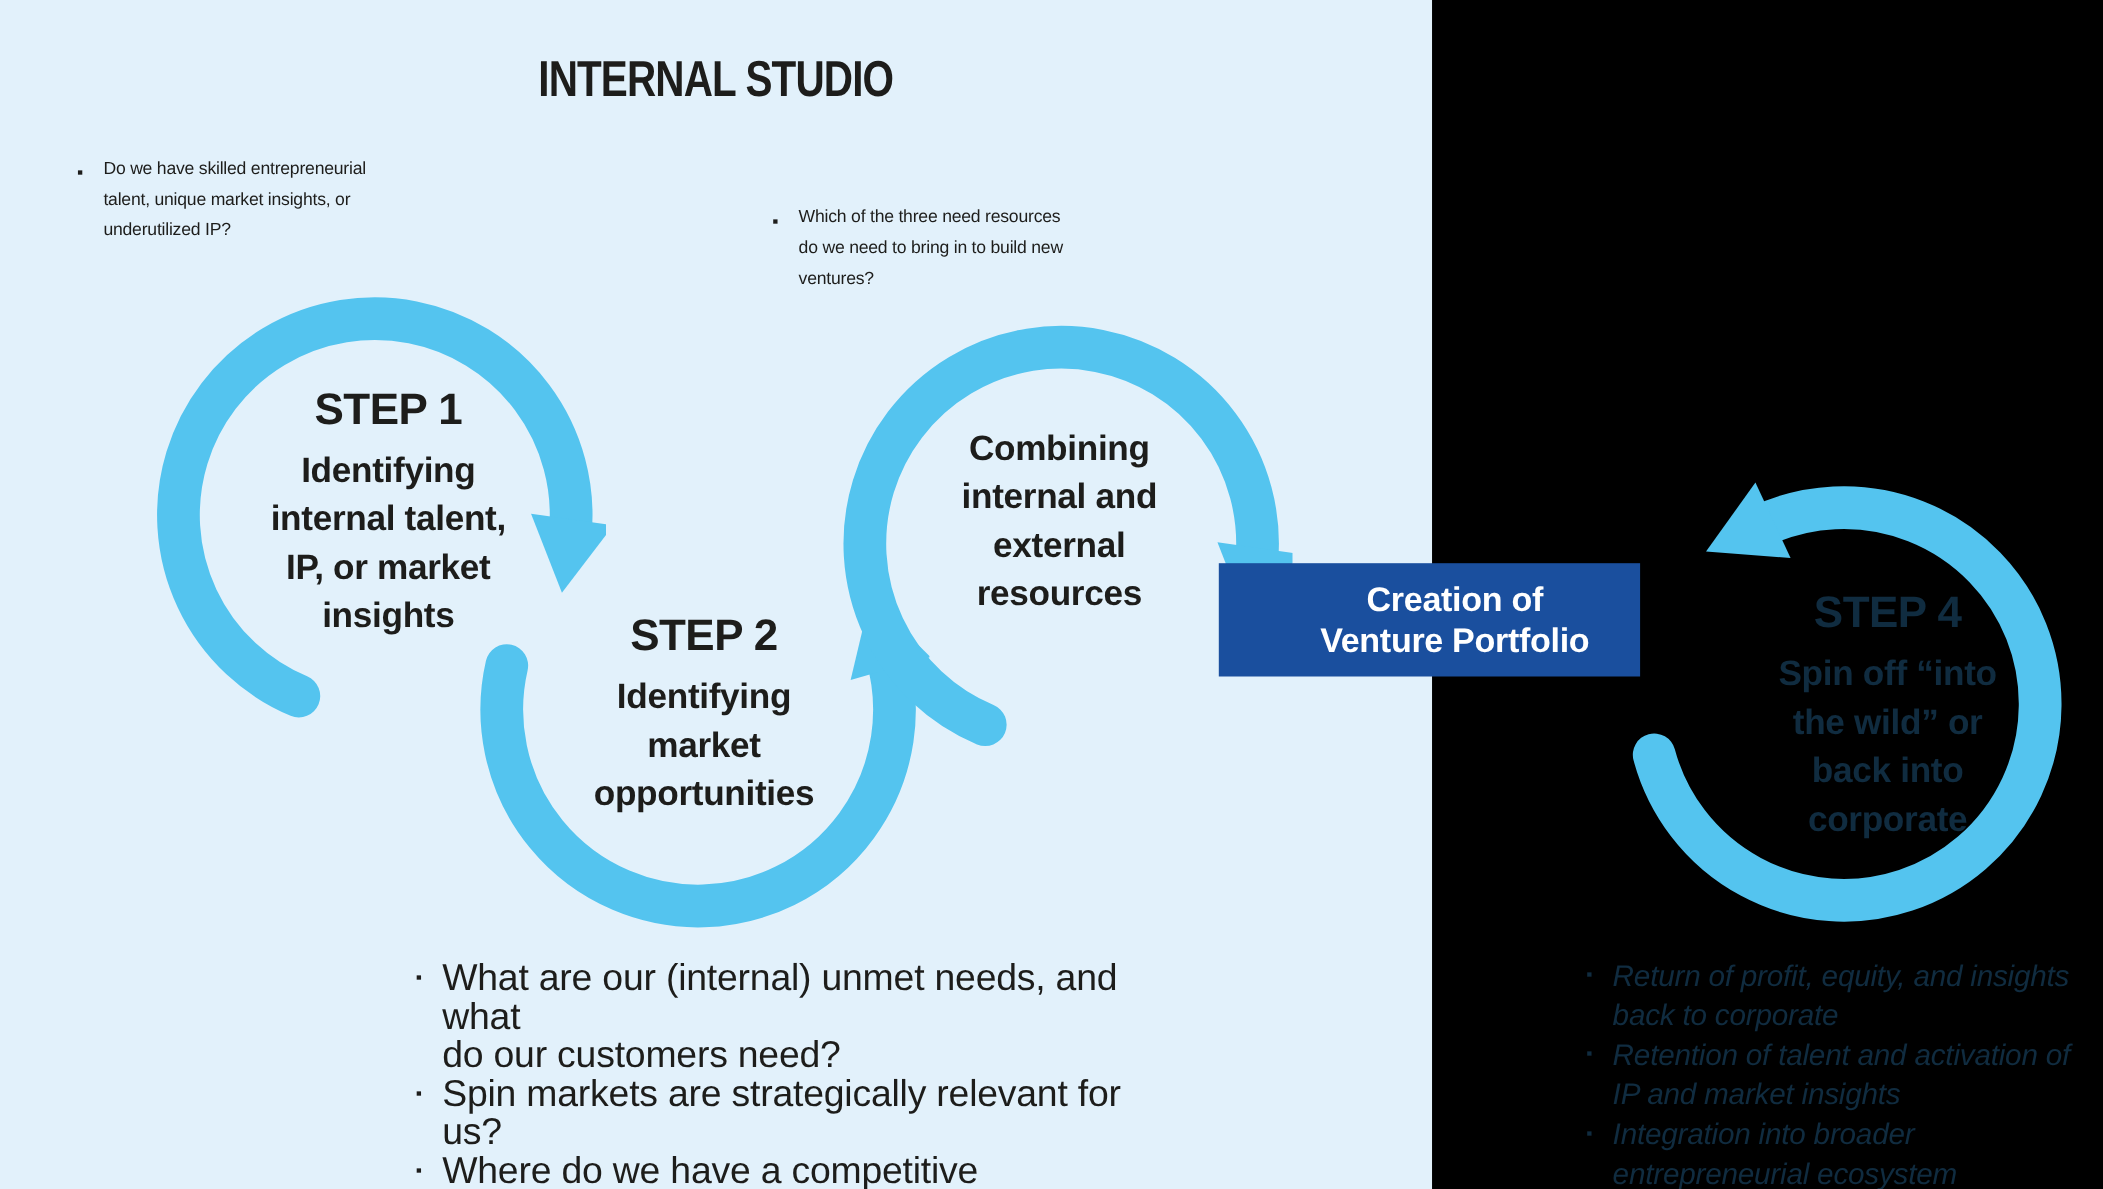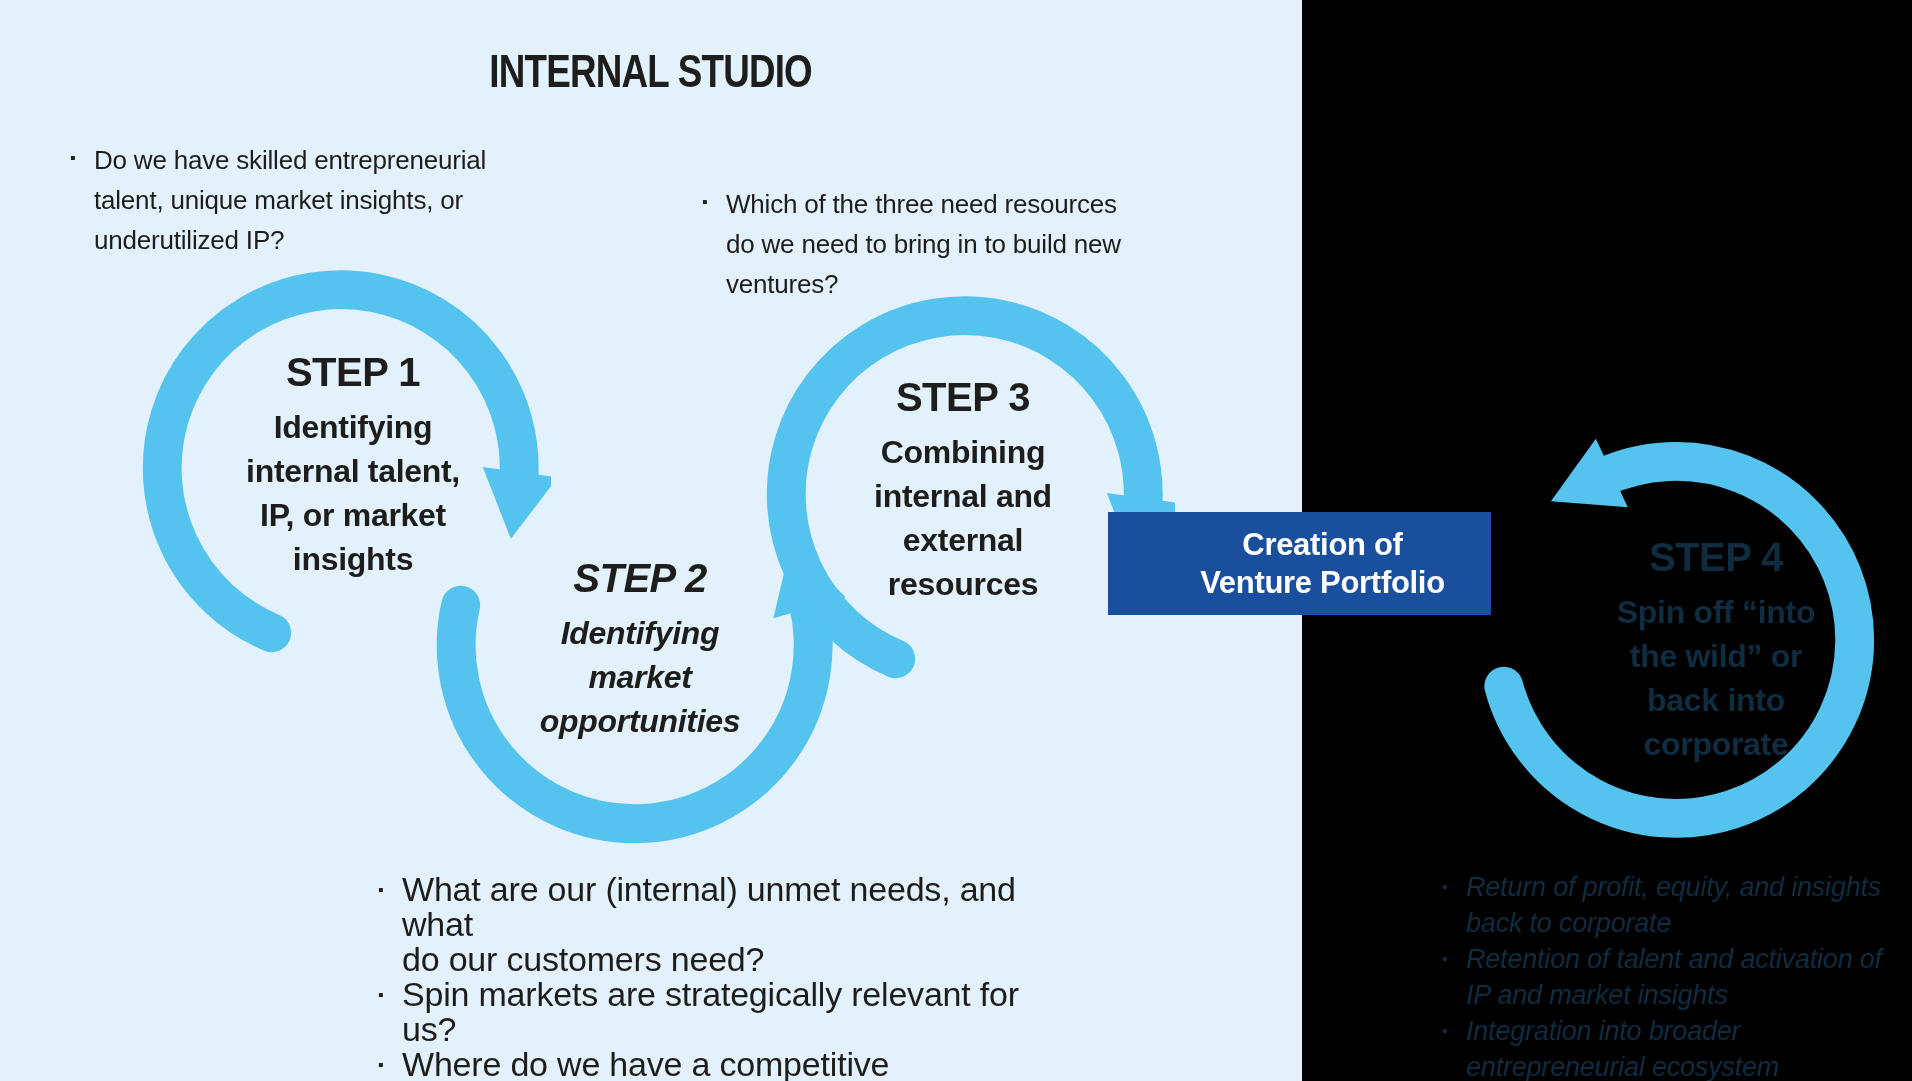--- a/index.html
+++ b/index.html
@@ -24,29 +24,29 @@
   .arc-svg{position:absolute;width:420px;height:420px;}
   .arc-svg path{fill:none;stroke:var(--arrow-blue,#54C4EF);stroke-width:37px;stroke-linecap:round;}
   .arc-svg polygon{fill:var(--arrow-blue,#54C4EF);}
   #arc-step-1{left:131px;top:259px;}
   #arc-step-2{left:425px;top:435px;}
   #arc-step-3{left:755px;top:285px;}
   #arc-step-4{left:1466px;top:430px;}
 
   .step-text{position:absolute;width:340px;text-align:center;color:var(--text-dark,#1d1d1b);}
   #text-step-1{left:183px;top:350px;}
-  #text-step-2{left:470px;top:556px;font-style:italic;}
+  #text-step-2{left:470px;top:556px;}
   #text-step-3{left:793px;top:375px;}
   #text-step-4{left:1546px;top:535px;color:var(--muted-navy,#102C40);}
   .step-label{font-size:40px;font-weight:800;letter-spacing:-0.5px;}
   .step-desc{font-size:32px;font-weight:700;line-height:44px;margin-top:10px;white-space:pre-line;letter-spacing:-0.3px;}
 
   .bullet{position:absolute;display:flex;align-items:flex-start;color:var(--text-dark,#1d1d1b);}
   .marker{width:24px;flex:0 0 24px;font-size:16px;line-height:36px;}
-  .btext{font-size:26px;line-height:40px;white-space:pre-line;letter-spacing:-0.2px;}
+  .btext{font-size:16px;line-height:28px;white-space:pre-line;letter-spacing:-0.2px;}
   #q-step1{left:70px;top:140px;width:520px;}
   #q-step3{left:702px;top:184px;width:540px;}
 
   .vbox{position:absolute;left:1108px;top:512px;width:383px;height:103px;background:var(--box-blue,#1A4F9E);
         display:flex;align-items:center;justify-content:center;text-align:center;}
   .vbox .vbox-text{color:var(--box-text,#fff);font-size:31px;font-weight:700;line-height:38px;white-space:pre-line;letter-spacing:-0.3px;margin-left:46px;}
 
   .list{position:absolute;}
   .list .item{display:flex;align-items:flex-start;}
   #list-left{left:378px;top:872px;width:680px;color:var(--text-dark,#1d1d1b);}
@@ -101,21 +101,20 @@
     <div class="step-desc">Identifying
 market
 opportunities</div>
   </div>
 
   <svg class="arc-svg" id="arc-step-3" viewBox="0 0 400 400">
     <path d="M 134 356 A 170 170 0 1 1 369 215"></path>
     <polygon points="-36,-12 36,-12 0,52" transform="translate(369,215) rotate(8)"></polygon>
   </svg>
   <div class="step-text" id="text-step-3">
-    <div class="step-label">STEP 3</div>
     <div class="step-desc">Combining
 internal and
 external
 resources</div>
   </div>
 
   <svg class="arc-svg" id="arc-step-4" viewBox="0 0 400 400">
     <path d="M 36 244 A 170 170 0 1 0 128 46"></path>
     <polygon points="-36,-12 36,-12 0,52" transform="translate(128,46) rotate(65)"></polygon>
   </svg>

